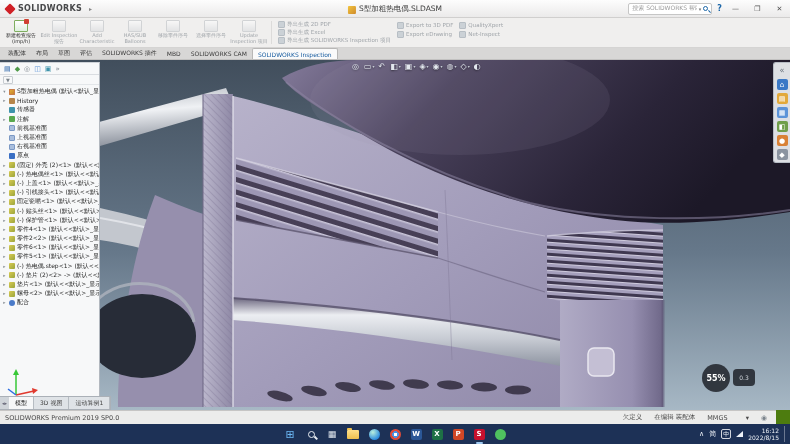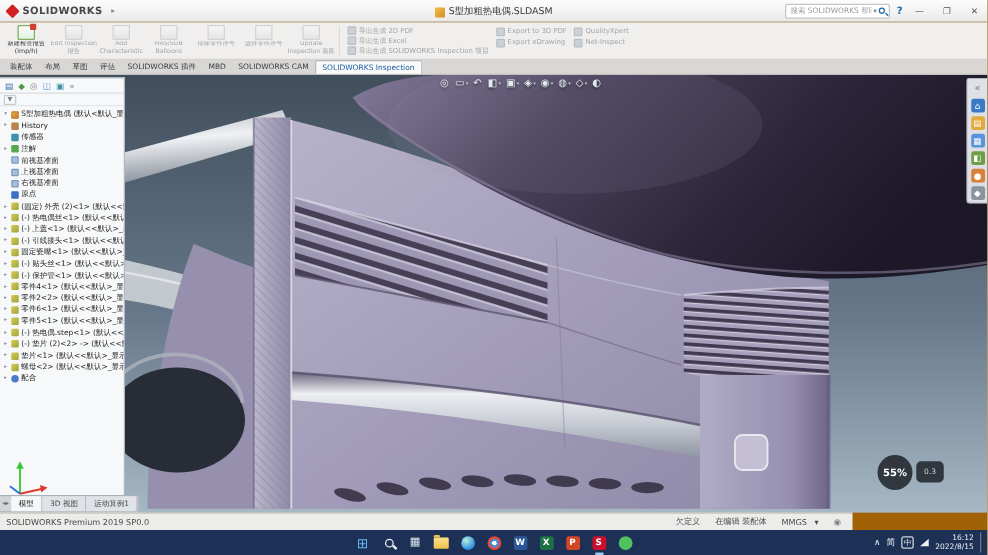--- a/index.html
+++ b/index.html
@@ -1,18 +1,18 @@
 <!DOCTYPE html>
 <html><head>
 <meta charset="utf-8">
 <style>
   * { margin:0; padding:0; box-sizing:border-box; }
   html,body { width:790px; height:444px; overflow:hidden; }
   #root { position:relative; width:790px; height:444px; overflow:hidden;
-          font-family:"DejaVu Sans","Liberation Sans",sans-serif; color:#333; background:#a16207; }
+          font-family:"DejaVu Sans","Liberation Sans",sans-serif; color:#333; background:#4d7c0f; }
 
   
   .titlebar { position:absolute; left:0; top:0; width:790px; height:18px;
               background:linear-gradient(#fdfdfd,#ebeaea); border-bottom:1px solid #d0cfce;
               display:flex; align-items:center; }
   .logo-mark { width:8px; height:8px; background:#d02026; margin:0 4px 0 6px; transform:rotate(45deg); border-radius:1px; flex:none; }
   .logo-text { font-size:8px; font-weight:bold; color:#47484a; letter-spacing:.3px; }
   .menu-arrow { color:#888; font-size:6px; margin-left:7px; }
   .doc-title { position:absolute; left:50%; transform:translateX(-50%); display:flex; align-items:flex-end; gap:3px; font-size:7.5px; color:#3a3a3a; white-space:nowrap; }
   .doc-icon { width:8px; height:8px; background:linear-gradient(135deg,#f2c43e,#cf8a2a); border-radius:1px; }
@@ -101,25 +101,25 @@
   .triad { position:absolute; left:5px; top:305px; }
 
   .zbadge { position:absolute; left:702px; top:304px; width:28px; height:28px; border-radius:50%;
             background:rgba(40,44,52,.92); color:#fff; font-size:8px; font-weight:bold;
             display:flex; align-items:center; justify-content:center; }
   .zchip { position:absolute; left:733px; top:309px; min-width:22px; height:17px; border-radius:4px;
            background:rgba(40,44,52,.92); color:#cfd3da; font-size:6px;
            display:flex; align-items:center; justify-content:center; padding:0 3px; }
 
   
-  .statusbar { position:absolute; left:0; top:410px; width:682px; height:14px; background:#ececeb;
+  .statusbar { position:absolute; left:0; top:410px; width:776px; height:14px; background:#ececeb;
                border-top:1px solid #c6c5c4; display:flex; align-items:center; padding:0 5px;
                font-size:6.5px; color:#4a4a4a; }
   .sb-right { margin-left:auto; display:flex; align-items:center; gap:12px; padding-right:4px; }
-  .sb-units { display:flex; align-items:center; gap:6px; }
+  .sb-units { display:flex; align-items:center; gap:18px; }
   .sb-ico { font-size:7px; color:#7b848c; }
 
   
   .taskbar { position:absolute; left:0; top:424px; width:790px; height:20px; background:#1d3156;
              display:flex; align-items:center; justify-content:center; }
   .tb-center { display:flex; align-items:center; gap:6px; }
   .tbico { width:15px; height:15px; display:flex; align-items:center; justify-content:center;
            border-radius:3px; position:relative; font-size:9px; color:#e8edf3; }
   .tbg { display:flex; align-items:center; justify-content:center; }
   .tb-start { color:#6cb8f5; font-size:11px; }

